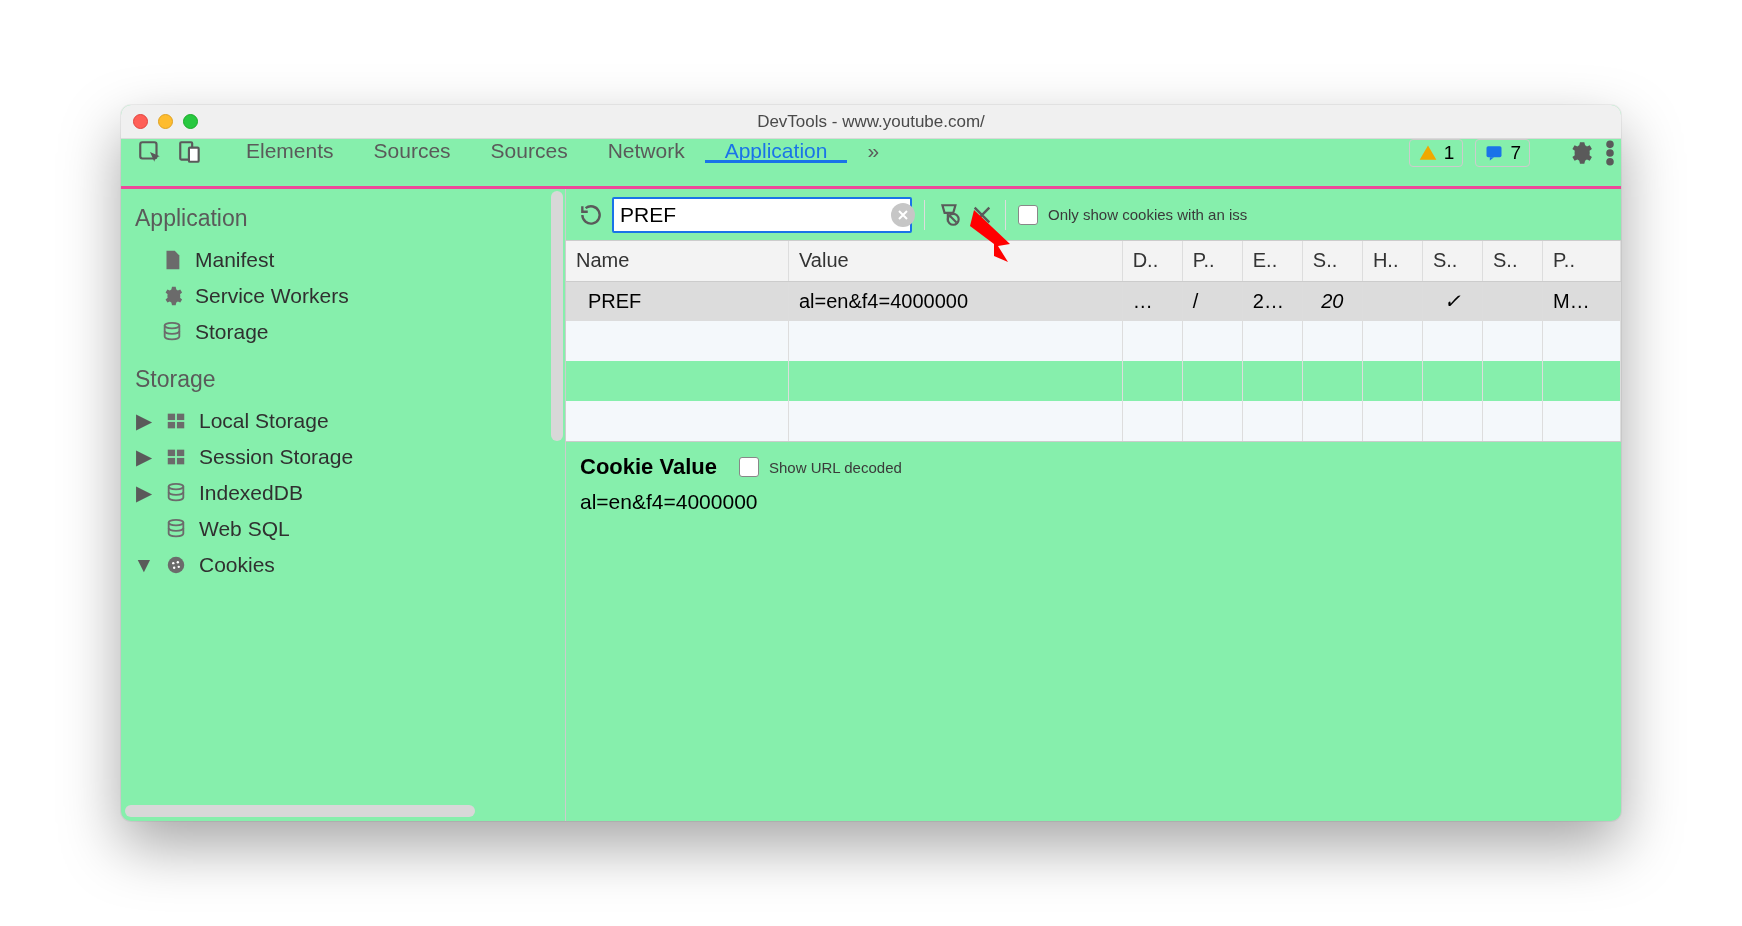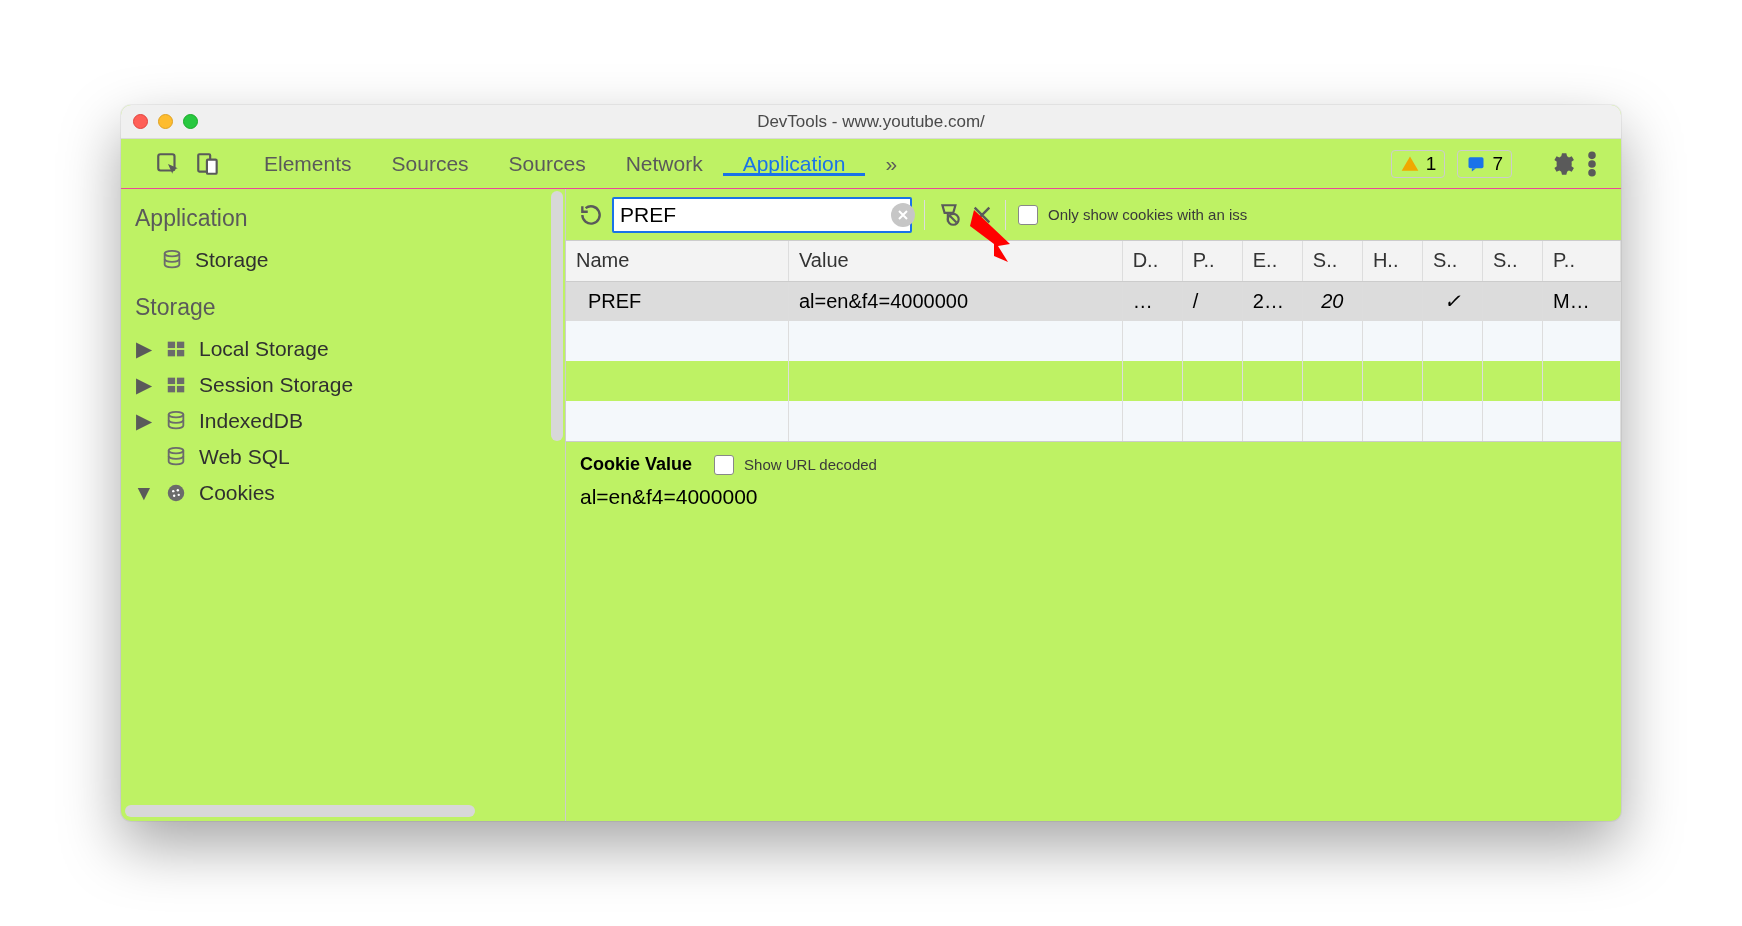--- a/index.html
+++ b/index.html
@@ -6,21 +6,21 @@
 body {
   font-family: -apple-system, BlinkMacSystemFont, "Segoe UI", Helvetica, Arial, sans-serif;
   background: #fff;
   display: flex;
   justify-content: center;
   align-items: center;
   min-height: 100vh;
 }
 .window {
   width: 1500px;
-  background: #bef264;
+  background: #86efac;
   border-radius: 10px;
   box-shadow: 0 25px 60px rgba(0,0,0,0.35), 0 0 0 1px rgba(0,0,0,0.05);
   overflow: hidden;
   display: flex;
   flex-direction: column;
 }
 
 .titlebar {
   height: 34px;
   background: #f0f0f0;
@@ -35,24 +35,24 @@
 .dot.red { background:#ff5f57; border:1px solid #e0443e;}
 .dot.yellow { background:#febc2e; border:1px solid #dea123;}
 .dot.green { background:#28c840; border:1px solid #1aab29;}
 .titlebar .title {
   position: absolute; left:0; right:0; text-align:center;
   font-size: 17px; color:#4a4a4a; pointer-events:none;
 }
 
 .toolbar {
   height: 50px;
-  border-bottom: 1px solid #ec4899;
+  border-bottom: 3px solid #ec4899;
   display: flex;
-  align-items: center;
-  padding: 0 24px;
+  align-items: flex-start;
+  padding: 0 6px;
   gap: 0;
 }
 .tb-group { display:flex; align-items:center; gap:14px; padding: 0 10px; }
 .tb-sep { width:1px; background:#ddd; margin: 6px 6px; }
 .tb-icon { color:#5a5a5a; display:flex; align-items:center; fill:none; stroke:#5a5a5a; stroke-width:2;}
 .tabs { display:flex; align-items:stretch; flex:1; }
 .tab {
   padding: 0 20px; display:flex; align-items:center;
   color:#5a5a5a; font-size: 21px; cursor:pointer;
 }
@@ -127,21 +127,21 @@
 }
 .tbl tbody tr.sel td { background:#dcdcdc; }
 .tbl tbody tr.even td { background:#f4f8fb; }
 .tbl td.center, .tbl th.center { text-align:center;font-style:italic;}
 .cols-name   { width:200px;}
 .cols-value  { width:300px;}
 .cols-small  { width:54px;}
 
 .detail { padding: 12px 14px; }
 .detail-head { display:flex; align-items:center; gap:22px; }
-.detail-head b { font-size:18px;}
+.detail-head b { font-size:22px;}
 .detail-val { font-size:21px; padding-top:10px;}
 </style>
 </head>
 <body>
 
 <div class="window">
 
   <div class="titlebar">
     <div class="traffic">
       <div class="dot red"></div>
@@ -205,20 +205,32 @@
     </div>
   </div>
 
   <div class="body">
 
     <div class="sidebar">
       <div class="scroll-v"></div>
       <div class="scroll-h"></div>
 
       <div class="side-section-head">Application</div>
+      <div class="side-item">
+        <svg class="node-icon" width="22" height="22" viewBox="0 0 24 24" fill="#6b6b6b">
+            <path d="M6 2h9l5 5v15H6z"></path>
+          </svg>
+        <span>Manifest</span>
+      </div>
+      <div class="side-item">
+        <svg class="node-icon" width="22" height="22" viewBox="0 0 24 24" fill="#6b6b6b">
+            <path d="M12 8a4 4 0 100 8 4 4 0 000-8zm9 4c0-.7-.1-1.3-.2-2l2.2-1.7-2-3.4-2.6 1a9 9 0 00-1.7-1L16 2h-4l-.7 2.9a9 9 0 00-1.7 1l-2.6-1-2 3.4L7.2 10A8.9 8.9 0 007 12c0 .7.1 1.3.2 2L5 15.7l2 3.4 2.6-1a9 9 0 001.7 1L12 22h4l.7-2.9a9 9 0 001.7-1l2.6 1 2-3.4L20.8 14c.1-.6.2-1.3.2-2z"></path>
+          </svg>
+        <span>Service Workers</span>
+      </div>
       <div class="side-item">
         <svg class="node-icon" width="22" height="22" viewBox="0 0 24 24" fill="none" stroke="#6b6b6b" stroke-width="2">
             <ellipse cx="12" cy="5" rx="8" ry="3"></ellipse>
             <path d="M4 5v6c0 1.7 3.6 3 8 3s8-1.3 8-3V5"></path>
             <path d="M4 11v6c0 1.7 3.6 3 8 3s8-1.3 8-3v-6"></path>
           </svg>
         <span>Storage</span>
       </div>
 
       <div class="side-section-head">Storage</div>

